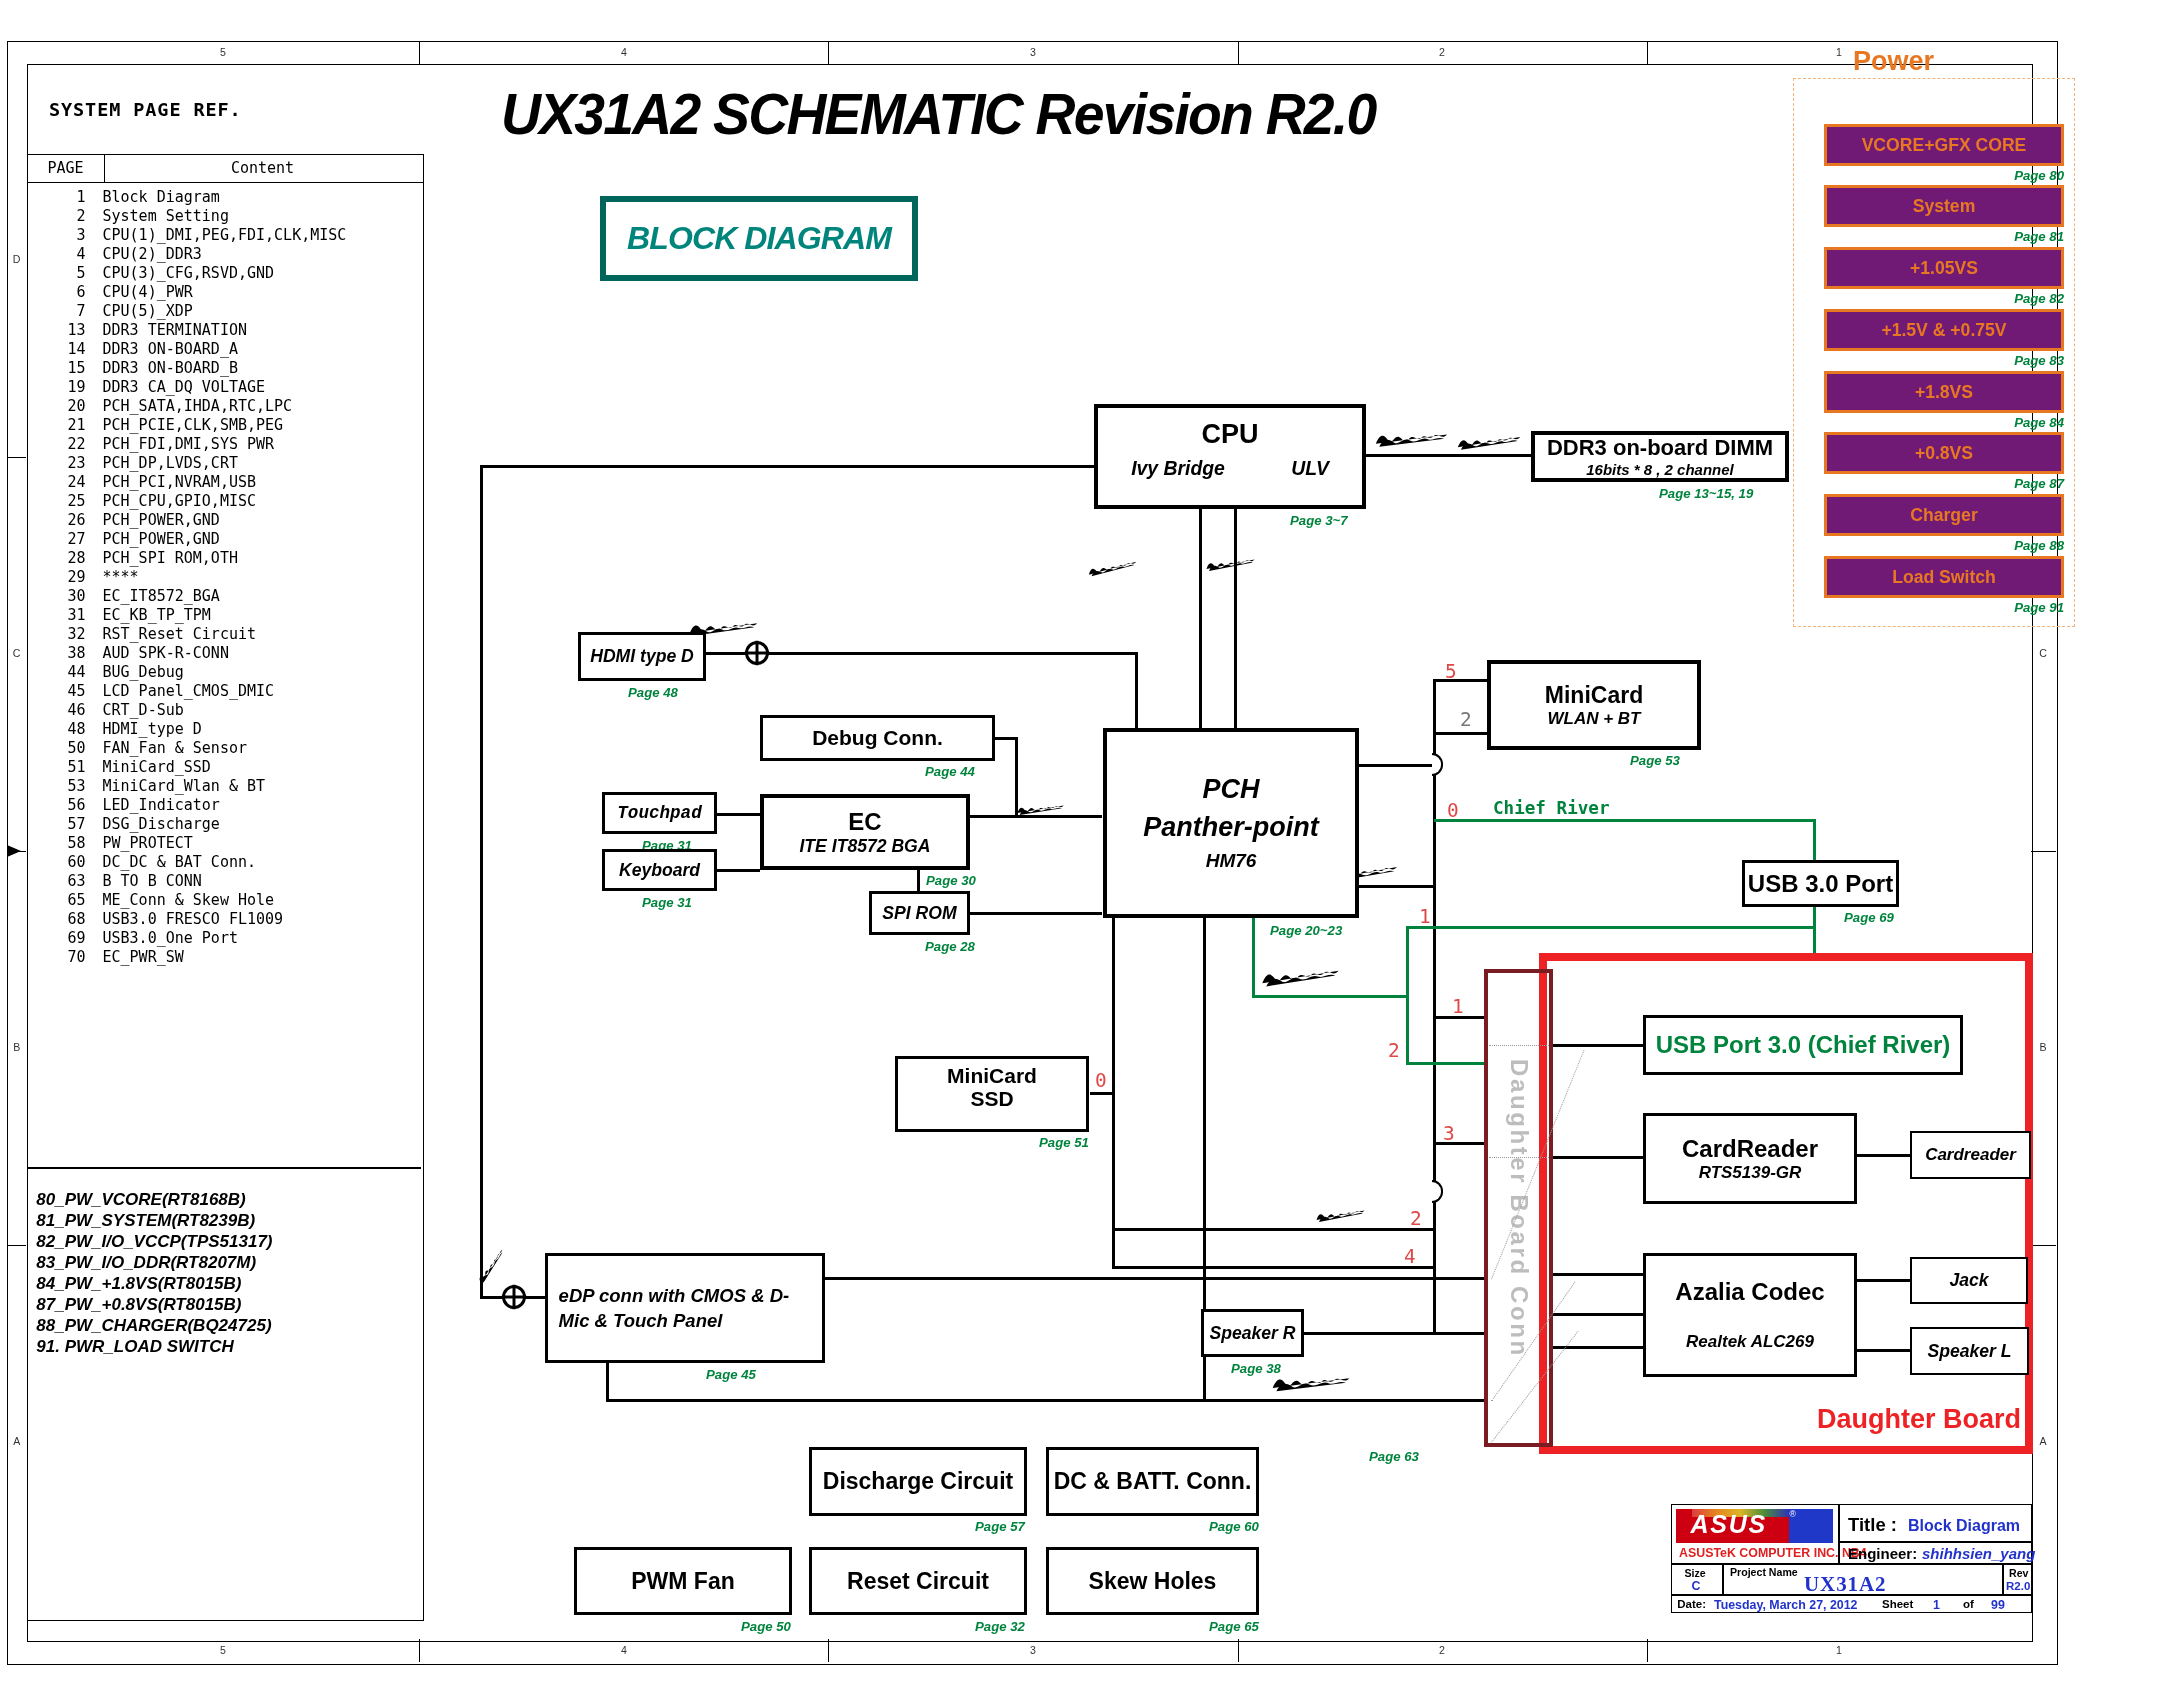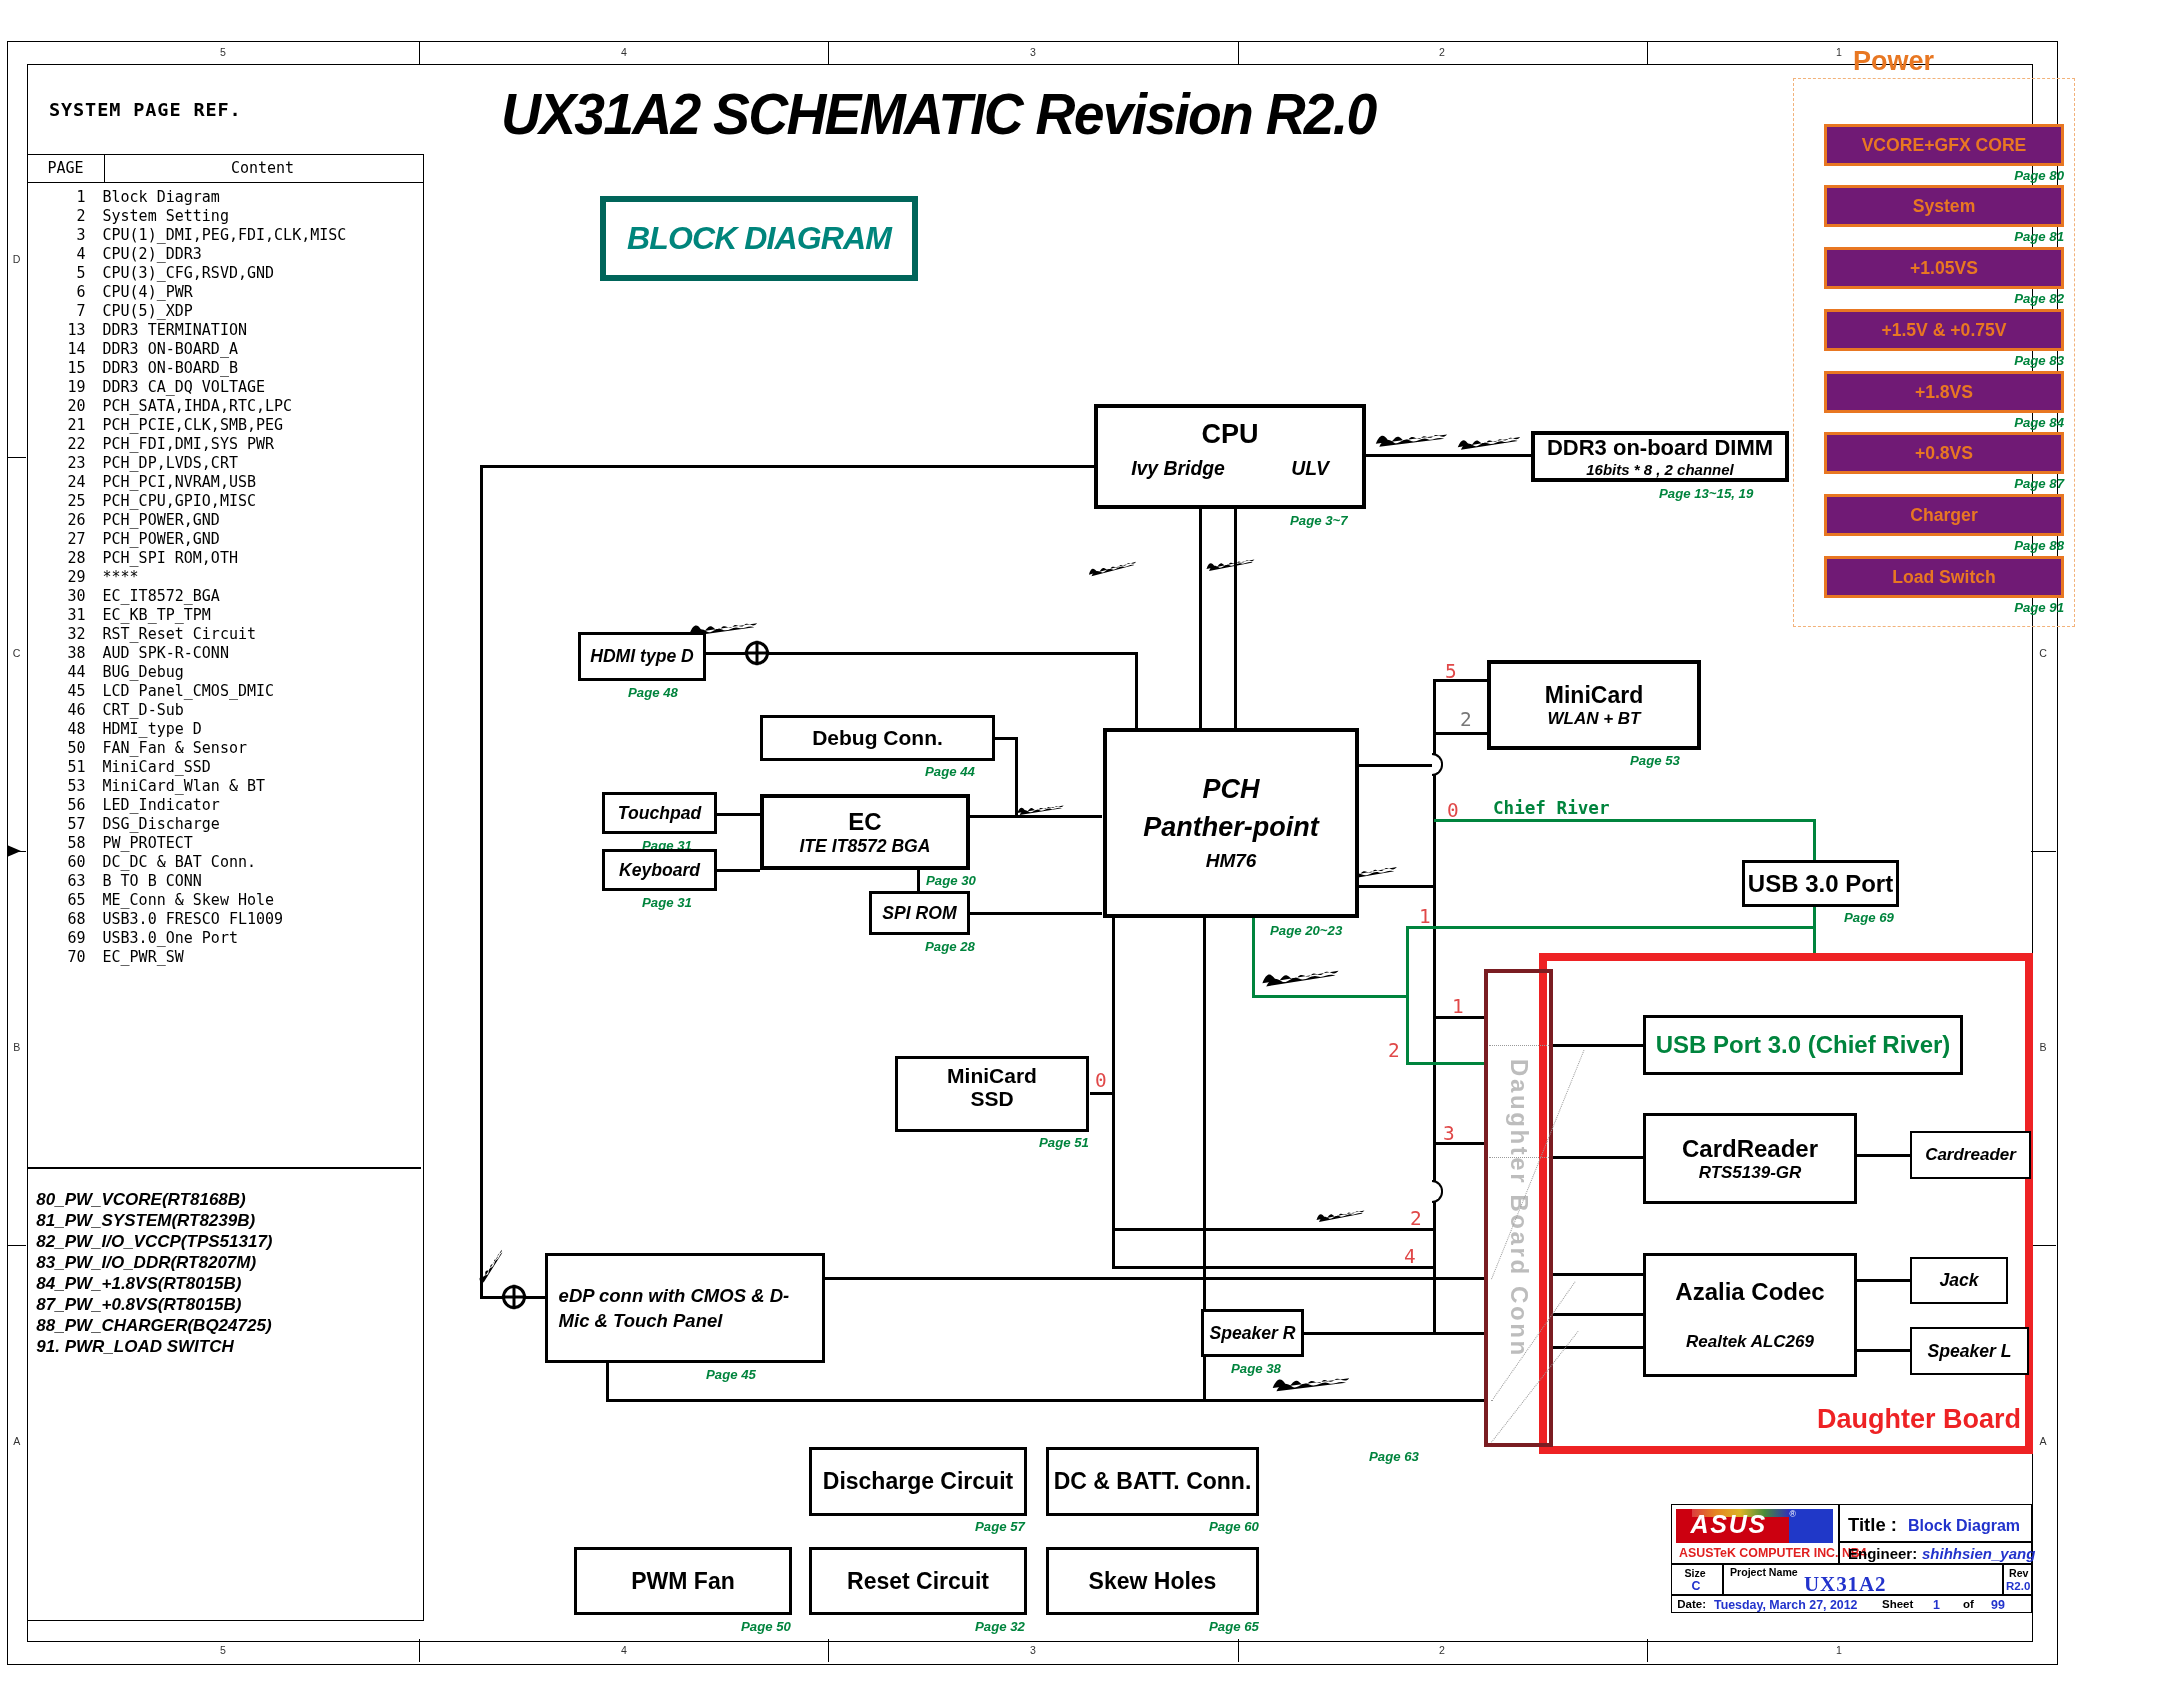--- a/index.html
+++ b/index.html
@@ -336,21 +336,21 @@
   <div class="box" style="left:578px;top:632px;width:128px;height:49px;">
     <div class="it" style="font-size:17.6px;">HDMI type D</div>
   </div>
   <div class="page" style="left:628px;top:685px;">Page 48</div>
 
   <div class="box" style="left:760px;top:715px;width:235px;height:46px;">
     <div style="font-size:21px;">Debug Conn.</div>
   </div>
   <div class="page" style="left:925px;top:764px;">Page 44</div>
 
-  <div class="box" style="left:602px;top:792px;width:115px;height:42px;">
+  <div class="box" style="left:602px;top:792px;width:115px;height:42px;font-family:Liberation Mono, monospace;">
     <div class="it" style="font-size:17.6px;">Touchpad</div>
   </div>
   <div class="page" style="left:642px;top:838px;">Page 31</div>
 
   <div class="box" style="left:602px;top:849px;width:115px;height:42px;">
     <div class="it" style="font-size:17.6px;">Keyboard</div>
   </div>
   <div class="page" style="left:642px;top:895px;">Page 31</div>
 
   <div class="box box5" style="left:760px;top:794px;width:210px;height:76px;">
@@ -446,21 +446,21 @@
     <div class="it" style="font-size:17px;">RTS5139-GR</div>
   </div>
   <div class="box box3" style="left:1910px;top:1131px;width:121px;height:48px;">
     <div class="it" style="font-size:17px;">Cardreader</div>
   </div>
 
   <div class="box" style="left:1643px;top:1253px;width:214px;height:124px;justify-content:space-around;padding:8.8px 0;">
     <div style="font-size:24px;">Azalia Codec</div>
     <div class="it" style="font-size:17px;">Realtek ALC269</div>
   </div>
-  <div class="box box3" style="left:1910px;top:1257px;width:98px;height:47px;">
+  <div class="box box3" style="left:1910px;top:1257px;width:118px;height:47px;">
     <div class="it" style="font-size:17.6px;">Jack</div>
   </div>
   <div class="box box3" style="left:1910px;top:1327px;width:119px;height:48px;">
     <div class="it" style="font-size:17.6px;">Speaker L</div>
   </div>
 
   <div class="abs" style="left:1756px;top:1404px;width:265px;text-align:right;color:#ee2224;font-size:27px;font-weight:bold;">Daughter Board</div>
 
   <div class="abs" style="left:1493px;top:798px;color:#00843d;font:bold 17.6px 'DejaVu Sans Mono',monospace;">Chief River</div>
 

